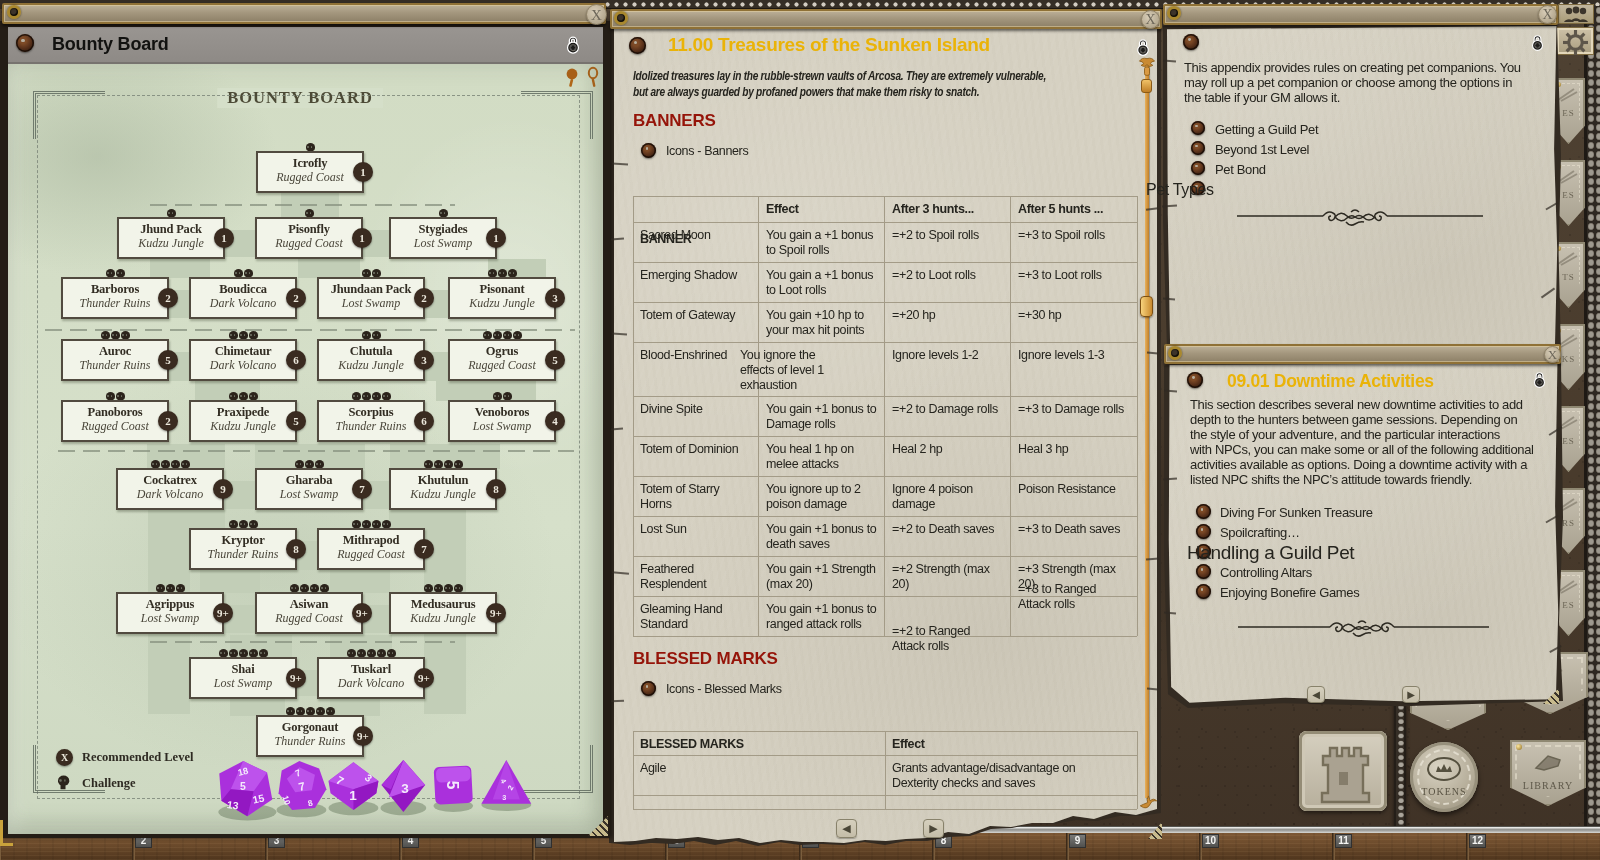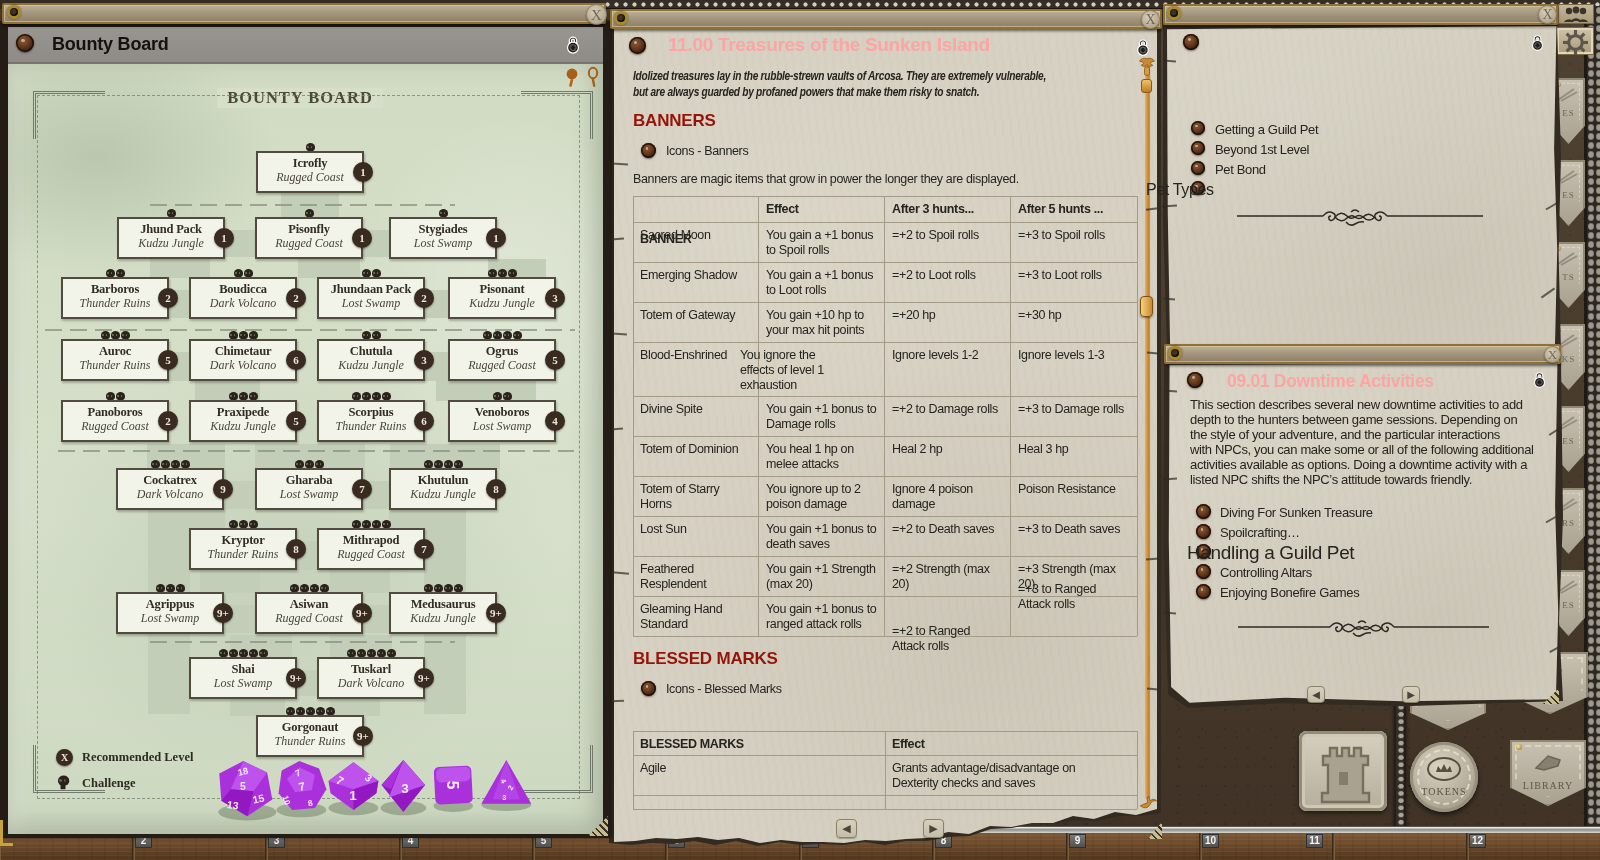--- a/index.html
+++ b/index.html
@@ -34,21 +34,21 @@
  box-shadow:inset 0 0 0 1.5px rgba(20,10,5,.8),0 1px 2px rgba(0,0,0,.5);z-index:11;}
 .sphere::after{content:"";position:absolute;left:30%;top:26%;width:18%;height:18%;
  border-radius:50%;background:#cfd8d2;opacity:.7;}
 .parch{background:
  radial-gradient(ellipse 420px 300px at 30% 25%, rgba(255,255,252,.10), transparent 70%),
  radial-gradient(ellipse 500px 420px at 70% 75%, rgba(80,70,50,.08), transparent 70%),
  repeating-linear-gradient(83deg, rgba(120,110,90,.025) 0 3px, transparent 3px 8px),
  repeating-linear-gradient(-70deg, rgba(255,255,250,.03) 0 2px, transparent 2px 7px),
  #d6d1c2;z-index:10;}
 .wback{background:#332b22;z-index:9;}
-.redtitle{font-weight:bold;color:#fca5a5;letter-spacing:-.3px;z-index:11;}
+.redtitle{font-weight:bold;color:#eab308;letter-spacing:-.3px;z-index:11;}
 .sechead{font-weight:bold;color:#951409;font-size:17px;letter-spacing:-.2px;z-index:11;}
 .body,.cell{color:#25241e;font-size:12.5px;letter-spacing:-.35px;line-height:15px;z-index:11;}
 .tline{position:absolute;background:#a39b87;z-index:11;}
 .navbtn{background:linear-gradient(#d6d0be,#c4bda8);border:1px solid #88826b;border-radius:4px;
  color:#4a4637;text-align:center;box-shadow:0 1px 1px rgba(0,0,0,.25);z-index:11;}
 .board{background:
  radial-gradient(ellipse 300px 200px at 15% 12%, rgba(150,165,140,.4), transparent 60%),
  radial-gradient(ellipse 260px 300px at 85% 30%, rgba(255,255,255,.28), transparent 60%),
  radial-gradient(ellipse 400px 300px at 45% 65%, rgba(135,152,128,.2), transparent 70%),
  linear-gradient(#d2dcc4,#d6e0ca 60%,#cdd8c1);box-shadow:inset -10px 0 22px rgba(95,105,85,.22), inset 10px 0 18px rgba(255,255,255,.18), inset 0 -12px 20px rgba(95,105,85,.18);z-index:10;}
@@ -113,21 +113,21 @@
 <div class="abs" style="left:1466px;top:833px;width:3px;height:27px;background:linear-gradient(90deg,#2c1d10,#8a6a45);z-index:1;"></div>
 <div class="hk" style="left:135px;">2</div>
 <div class="hk" style="left:268px;">3</div>
 <div class="hk" style="left:402px;">4</div>
 <div class="hk" style="left:535px;">5</div>
 <div class="hk" style="left:668px;">6</div>
 <div class="hk" style="left:802px;">7</div>
 <div class="hk" style="left:935px;">8</div>
 <div class="hk" style="left:1069px;">9</div>
 <div class="hk" style="left:1202px;">10</div>
-<div class="hk" style="left:1306px;">11</div>
+<div class="hk" style="left:1335px;">11</div>
 <div class="hk" style="left:1469px;">12</div>
 <div class="tab tabn" style="left:1552px;top:78px;">
 <svg class="tabicon" style="left:4px;top:8px;width:24px;height:16px;" viewBox="0 0 24 16">
         <path d="M2 14 L18 3 M5 15 L21 6" stroke="#6b6455" stroke-width="2" fill="none"></path>
       </svg>
 <div class="tabtx" style="top:30px;font-size:9px;">ES</div>
     </div>
 <div class="tab tabn" style="left:1552px;top:160px;">
 <svg class="tabicon" style="left:4px;top:8px;width:24px;height:16px;" viewBox="0 0 24 16">
         <path d="M2 14 L18 3 M5 15 L21 6" stroke="#6b6455" stroke-width="2" fill="none"></path>
@@ -239,21 +239,20 @@
       <circle cx="10.4" cy="11.4" r="1" fill="#555"></circle>
 <circle cx="5.6" cy="14.8" r="1" fill="#555"></circle>
       <circle cx="10.4" cy="14.8" r="1" fill="#555"></circle>
     </svg>
 <div class="abs body" style="left:633px;top:68px;font-weight:bold;font-style:italic;font-size:13px;line-height:15.5px;transform:scaleX(.78);transform-origin:0 0;">
 Idolized treasures lay in the rubble-strewn vaults of Arcosa. They are extremely vulnerable,<br>
 but are always guarded by profaned powers that make them risky to snatch.</div>
 <div class="abs sechead" style="left:633px;top:111px;">BANNERS</div>
 <div class="abs sphere" style="left:641px;top:143px;width:15px;height:15px;"></div>
 <div class="abs body" style="left:666px;top:144px;">Icons - Banners</div>
-<div class="abs body" style="left:633px;top:172px;">Banners are magic items that grow in power the longer they are displayed.</div>
 <div class="tline" style="left:633px;top:196px;width:504px;height:1px;"></div>
     <div class="tline" style="left:633px;top:222px;width:504px;height:1px;"></div>
     <div class="tline" style="left:633px;top:262px;width:504px;height:1px;"></div>
     <div class="tline" style="left:633px;top:302px;width:504px;height:1px;"></div>
     <div class="tline" style="left:633px;top:342px;width:504px;height:1px;"></div>
     <div class="tline" style="left:633px;top:396px;width:504px;height:1px;"></div>
     <div class="tline" style="left:633px;top:436px;width:504px;height:1px;"></div>
     <div class="tline" style="left:633px;top:476px;width:504px;height:1px;"></div>
     <div class="tline" style="left:633px;top:516px;width:504px;height:1px;"></div>
     <div class="tline" style="left:633px;top:556px;width:504px;height:1px;"></div>
@@ -345,20 +344,24 @@
 <div class="abs sphere" style="left:1183px;top:34px;width:16px;height:16px;"></div>
 <svg class="abs z11" style="left:1531px;top:35px;" width="13" height="16" viewBox="0 0 16 20">
 <path d="M8 1 a4.2 4.2 0 0 1 4.2 4.2 v3 h-2.4 v-3 a1.8 1.8 0 0 0 -3.6 0 v3 H3.8 v-3 A4.2 4.2 0 0 1 8 1 Z" fill="#1d1c1a" stroke="#fff" stroke-width="1.4"></path>
 <circle cx="8" cy="13" r="6.2" fill="#1d1c1a" stroke="#fff" stroke-width="1.4"></circle>
 <circle cx="8" cy="13" r="3.4" fill="none" stroke="#6a675f" stroke-width="1.2"></circle>
 <circle cx="5.6" cy="11.4" r="1" fill="#555"></circle>
       <circle cx="10.4" cy="11.4" r="1" fill="#555"></circle>
 <circle cx="5.6" cy="14.8" r="1" fill="#555"></circle>
       <circle cx="10.4" cy="14.8" r="1" fill="#555"></circle>
     </svg>
+<div class="abs body" style="left:1184px;top:60px;line-height:15px;font-size:13px;">
+This appendix provides rules on creating pet companions. You<br>
+may roll up a pet companion or choose among the options in<br>
+the table if your GM allows it.</div>
 <div class="abs sphere" style="left:1191px;top:121px;width:14px;height:14px;"></div>
 <div class="abs body" style="left:1215px;top:122px;font-size:13px;">Getting a Guild Pet</div>
 <div class="abs sphere" style="left:1191px;top:141px;width:14px;height:14px;"></div>
 <div class="abs body" style="left:1215px;top:142px;font-size:13px;">Beyond 1st Level</div>
 <div class="abs sphere" style="left:1191px;top:161px;width:14px;height:14px;"></div>
 <div class="abs body" style="left:1215px;top:162px;font-size:13px;">Pet Bond</div>
 <div class="abs sphere" style="left:1191px;top:181px;width:14px;height:14px;"></div>
 <div class="abs body" style="left:1146px;top:182px;font-size:16px;">Pet Types</div>
 <svg class="abs z11" style="left:1237px;top:204px;" width="246px" height="26" viewBox="0 0 246 26">
 <line x1="0" y1="12" x2="86" y2="12" stroke="#2d2a22" stroke-width="1.3"></line>

